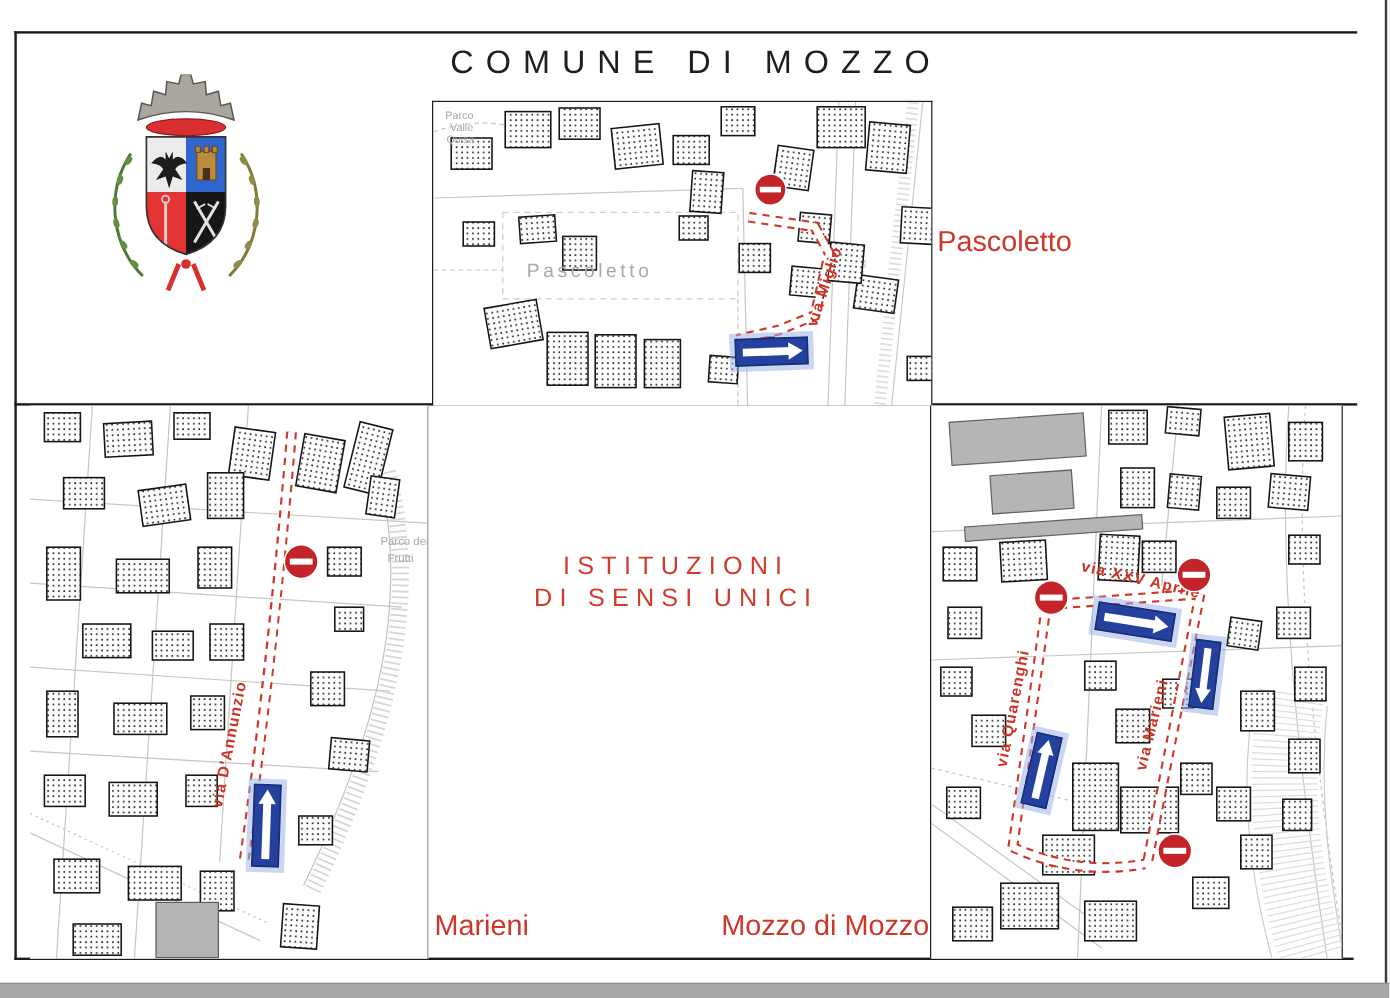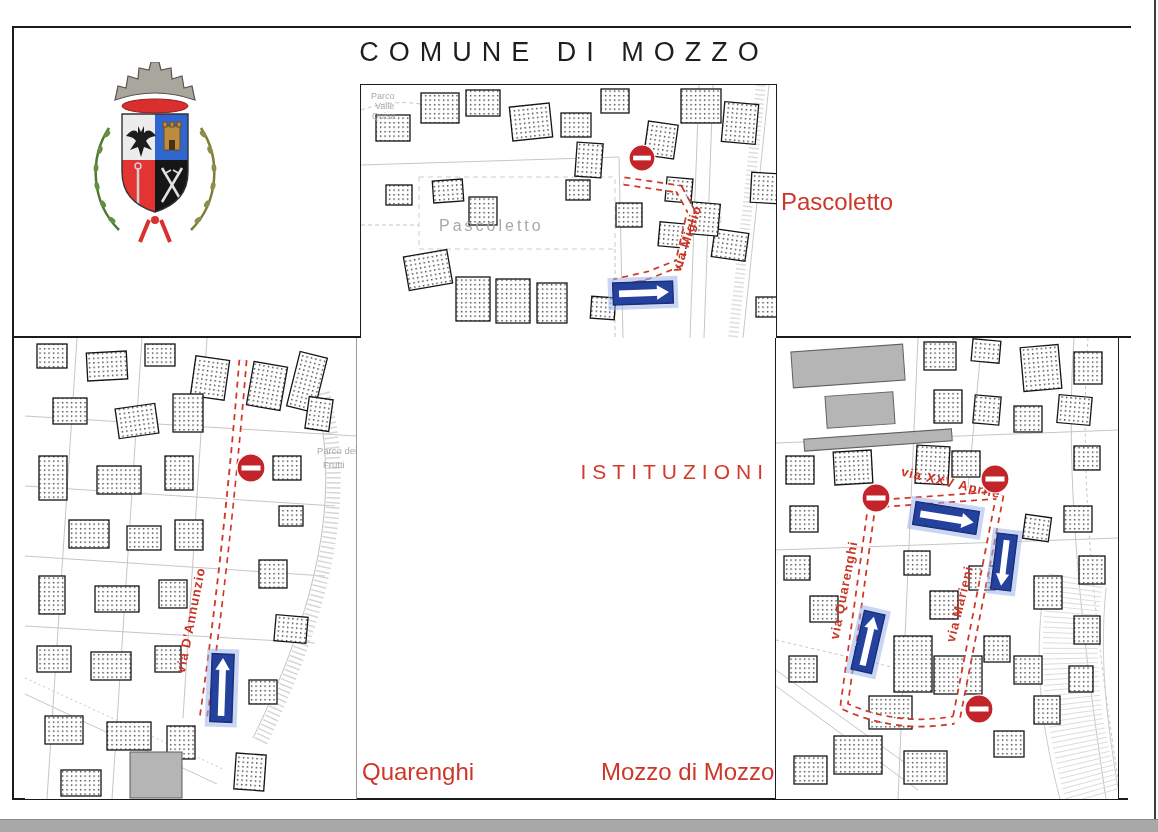--- a/index.html
+++ b/index.html
@@ -1,21 +1,21 @@
 <!DOCTYPE html>
 <html><head>
 <meta charset="utf-8">
 <style>
   html,body{margin:0;padding:0;background:#e8e8e8;}
   .stage{position:relative;width:1158px;height:832px;background:#ffffff;overflow:hidden;
          font-family:"Liberation Sans",sans-serif;}
   .hline,.vline{position:absolute;background:#1b1b1b;}
-  .page-title{position:absolute;top:37px;left:564px;transform:translateX(-50%);
+  .page-title{position:absolute;top:37px;left:580px;transform:translateX(-50%);
     font-size:27px;letter-spacing:10px;color:#1e1e1e;white-space:nowrap;font-weight:400;}
-  .center-heading{position:absolute;left:358px;width:411px;top:458px;text-align:right;
+  .center-heading{position:absolute;left:358px;width:411px;top:458px;text-align:center;
     color:#d23b2c;font-size:21px;letter-spacing:6px;line-height:27px;font-weight:500;white-space:nowrap;}
   .red-label{position:absolute;color:#cd372a;font-size:24px;white-space:nowrap;}
   .mapbox{position:absolute;background:#fff;}
   svg text{font-family:"Liberation Sans",sans-serif;}
   .street-red{fill:#c93527;font-size:13px;font-weight:700;letter-spacing:1px;}
   .map-grey-text{fill:#a8a8a8;}
   .bottom-bar{position:absolute;left:0;width:1158px;top:819px;height:13px;
     background:#a8a8a8;border-top:1px solid #8d8d8d;}
 </style>
 </head>
@@ -240,24 +240,25 @@
         <rect x="-9.520000000000001" y="-2.52" width="19.040000000000003" height="5.04" fill="#fff"></rect>
       </g>
       <g transform="translate(197,350) rotate(-88)">
         <rect x="-37" y="-14" width="74" height="28" fill="none" stroke="#9db2e8" stroke-width="4" opacity="0.55"></rect>
         <rect x="-34" y="-11" width="68" height="22" fill="#24419e" stroke="#16307e" stroke-width="1.5"></rect>
         <path d="M -28 0 H 21" stroke="#ffffff" stroke-width="6.6" fill="none"></path>
         <polygon points="18,-7.260000000000001 30,0 18,7.260000000000001" fill="#ffffff"></polygon>
       </g>
     </svg>
 
-  <div class="red-label" style="left:362px;top:758px">Quarenghi</div>
+  <div class="red-label" style="left:362px;top:758px">Marieni</div>
 
   <div class="center-heading">
     <div>ISTITUZIONI</div>
+    <div>DI SENSI UNICI</div>
   </div>
 
   <svg id="map-moz" class="mapbox" style="left:775px;top:338px;border-left:1px solid #1b1b1b;border-right:1px solid #1b1b1b" width="342" height="461" viewBox="0 0 342 461">
     <g stroke="#c6c6c6" stroke-width="1" fill="none">
       <path d="M142,0 L122,461"></path>
       <path d="M206,0 L192,150"></path>
       <path d="M0,105 L342,92"></path>
       <path d="M0,212 L342,200"></path>
       <path d="M0,302 L120,330" stroke-dasharray="3 3"></path>
       <path d="M0,332 L150,440"></path>

